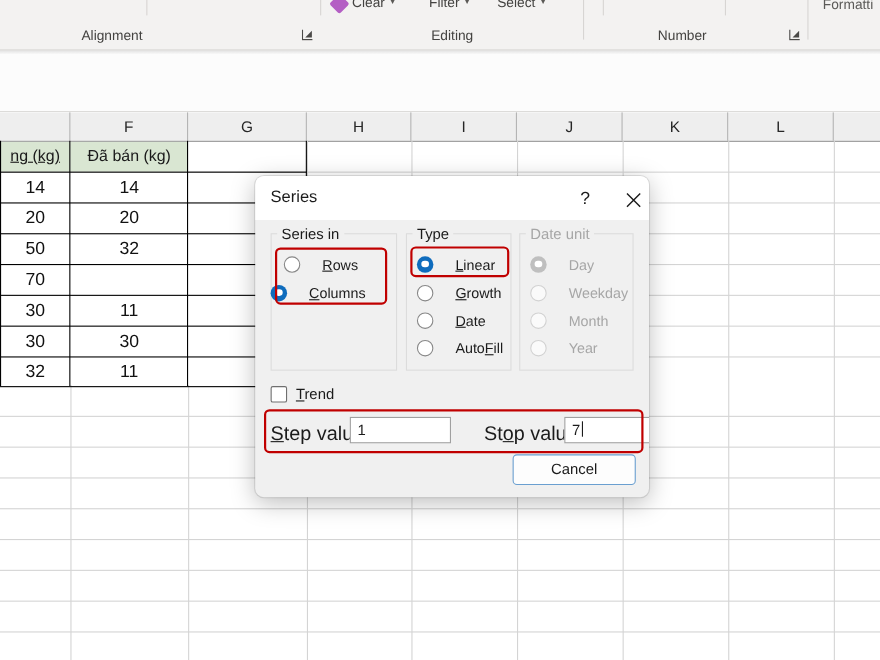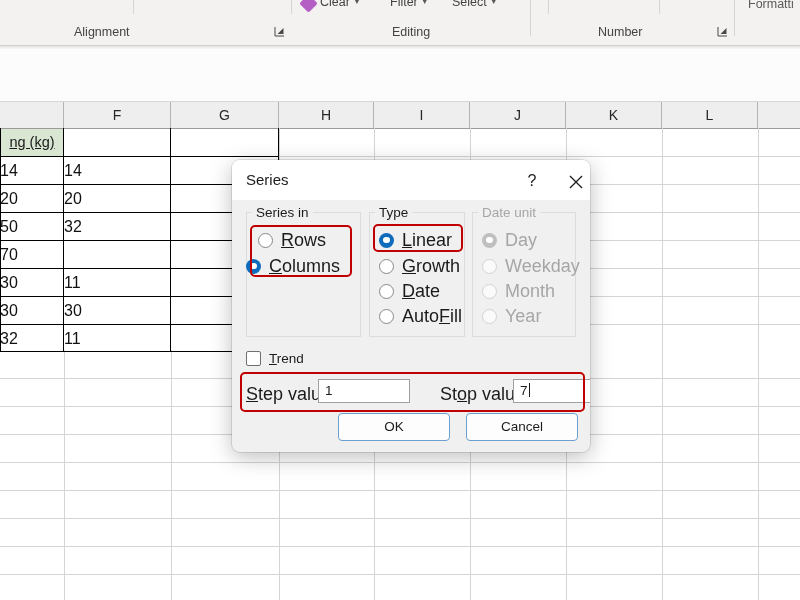--- a/index.html
+++ b/index.html
@@ -142,21 +142,21 @@
     box-sizing: border-box;
     white-space: nowrap;
     overflow: hidden;
   }
   .num-cell {
     position: absolute;
     height: 27px;
     line-height: 27px;
     font-size: 16px;
     color: #111111;
-    text-align: left;
+    text-align: center;
     padding-right: 0;
     box-sizing: border-box;
     white-space: nowrap;
   }
 
   
   #dialog {
     position: absolute;
     left: 232px; top: 160px;
     width: 358px; height: 292px;
@@ -236,22 +236,22 @@
     width: 6.4px; height: 6.4px;
     border-radius: 50%;
     background: #ffffff;
   }
   .radio.dim { border-color: #d2d2d2; background: #fafafa; }
   .radio.dim.checked {
     border: none;
     background: #bfbfbf;
   }
   .radio-label {
-    margin-left: 8px;
-    font-size: 18px;
+    margin-left: 20px;
+    font-size: 13px;
     color: #1b1b1b;
     white-space: nowrap;
   }
   .radio-label.dim { color: #a6a6a6; }
   .ul { text-decoration: underline; }
 
   #trend-row {
     position: absolute;
     left: 14px; top: 188px;
     height: 20px;
@@ -407,20 +407,21 @@
   <div class="grid-h" style="left:0px; top:472px; width:800px;"></div>
   <div class="grid-h" style="left:0px; top:54px; width:800px;"></div>
   <div class="grid-h" style="left:279px; top:82px; width:521px;"></div>
   <div class="grid-h" style="left:279px; top:110px; width:521px;"></div>
   <div class="grid-h" style="left:279px; top:138px; width:521px;"></div>
   <div class="grid-h" style="left:279px; top:166px; width:521px;"></div>
   <div class="grid-h" style="left:279px; top:194px; width:521px;"></div>
   <div class="grid-h" style="left:279px; top:222px; width:521px;"></div>
 
   <div class="hdr-cell" style="left:0px; top:27px; width:64px;text-decoration:underline;">ng (kg)</div>
+  <div class="hdr-cell" style="left:64px; top:27px; width:107px;">Đã bán (kg)</div>
 
   <div class="num-cell" style="left:0px; top:55px; width:64px;">14</div>
   <div class="num-cell" style="left:64px; top:55px; width:107px;">14</div>
   <div class="num-cell" style="left:171px; top:55px; width:108px;"></div>
 
   <div class="num-cell" style="left:0px; top:83px; width:64px;">20</div>
   <div class="num-cell" style="left:64px; top:83px; width:107px;">20</div>
   <div class="num-cell" style="left:171px; top:83px; width:108px;"></div>
 
   <div class="num-cell" style="left:0px; top:111px; width:64px;">50</div>
@@ -533,19 +534,18 @@
     <span>1</span>
   </div>
 
   <div class="field-label" style="left:208px; top:224px;">
     St<span class="ul">o</span>p value:
   </div>
   <div class="textbox" style="left:281px; top:219px; width:80px;">
     <span>7</span><span class="caret"></span>
   </div>
 
-  <div class="dlgbtn" style="left:106px; top:253px; width:112px;">OK</div>
   <div class="dlgbtn" style="left:234px; top:253px; width:112px;">Cancel</div>
 
   <div class="redbox" style="left:18px; top:65px; width:102px; height:52px;"></div>
   <div class="redbox" style="left:141px; top:64px; width:90px; height:28px;"></div>
   <div class="redbox" style="left:8px; top:212px; width:345px; height:40px;"></div>
 </div>
 
 </body></html>

